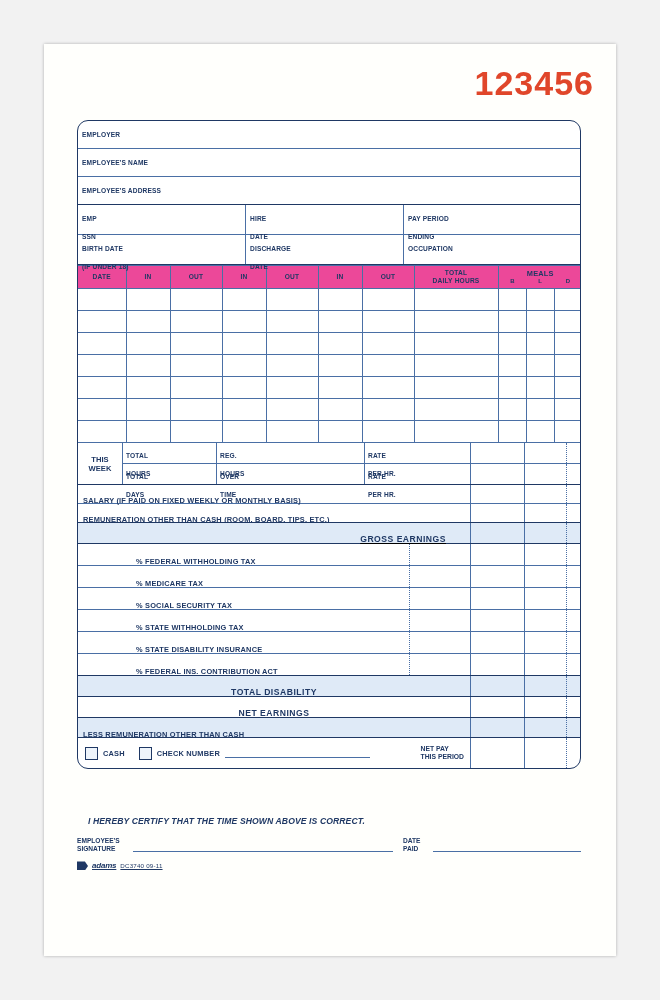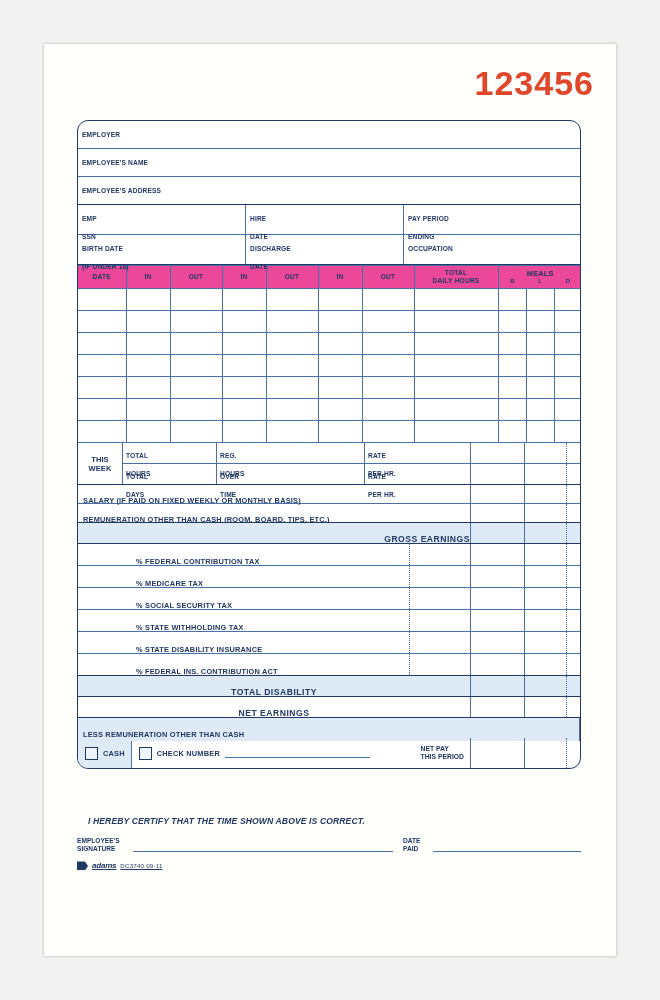--- a/index.html
+++ b/index.html
@@ -89,21 +89,21 @@
   .amt-col2{width:55px;flex:0 0 55px;box-sizing:border-box;position:relative;}
   .dotted{
     position:absolute;top:0;bottom:0;right:13px;width:0;
     border-left:1px dotted #4a6fa5;
   }
   
   .lrow{display:flex;height:19px;border-bottom:1px solid #4a6fa5;box-sizing:border-box;}
   .lrow.thick{border-bottom:1.4px solid #1f3864;}
   .lrow .txt{flex:1;box-sizing:border-box;padding:4px 0 0 5px;border-right:1px solid #4a6fa5;position:relative;}
   .lrow .txt.ctr{text-align:center;padding-left:0;}
-  .lrow .txt.rt{text-align:right;padding-right:0;}
+  .lrow .txt.rt{text-align:right;padding-right:24px;text-decoration:underline;}
   .lbl8{font-size:7.4px;font-weight:bold;color:#1f3864;letter-spacing:.2px;}
   .lbl9{font-size:8.6px;font-weight:bold;color:#1f3864;letter-spacing:.5px;}
   .ded-row{height:22px;}
   .ded-row .txt{padding-top:6px;padding-left:58px;}
   
   .cashrow{display:flex;height:30px;box-sizing:border-box;}
   .cashrow .txt{flex:1;box-sizing:border-box;border-right:1px solid #4a6fa5;position:relative;display:flex;align-items:center;padding-left:7px;}
   .cbx{
     width:13px;height:13px;border:1px solid #1f3864;background:#eef4fb;
     display:inline-block;margin-right:5px;box-sizing:border-box;
@@ -366,21 +366,21 @@
 
       <div class="lrow thick shade" style="height:21px;">
         <div class="txt rt shade" style="padding-top:5px;"><span class="lbl9">GROSS EARNINGS</span></div>
         <div class="amt-col shade"></div>
         <div class="amt-col2 shade">
             <span class="dotted"></span>
           </div>
       </div>
 
       <div class="lrow ded-row">
-        <div class="txt"><span class="lbl8">% FEDERAL CONTRIBUTION TAX</span><span class="dotted" style="right:60px;"></span></div>
+        <div class="txt"><span class="lbl8">% FEDERAL WITHHOLDING TAX</span><span class="dotted" style="right:60px;"></span></div>
         <div class="amt-col"></div>
         <div class="amt-col2">
             <span class="dotted"></span>
           </div>
       </div>
       <div class="lrow ded-row">
         <div class="txt"><span class="lbl8">% MEDICARE TAX</span><span class="dotted" style="right:60px;"></span></div>
         <div class="amt-col"></div>
         <div class="amt-col2">
             <span class="dotted"></span>
@@ -424,21 +424,21 @@
       </div>
 
       <div class="lrow thick" style="height:21px;">
         <div class="txt ctr" style="padding-top:5px;"><span class="lbl9">NET EARNINGS</span></div>
         <div class="amt-col"></div>
         <div class="amt-col2">
             <span class="dotted"></span>
           </div>
       </div>
 
-      <div class="lrow thick shade" style="height:20px;flex-direction:column;">
+      <div class="lrow thick shade" style="height:20px;">
         <div class="txt shade" style="padding-top:5px;"><span class="lbl8">LESS REMUNERATION OTHER THAN CASH</span></div>
         <div class="amt-col shade"></div>
         <div class="amt-col2 shade">
             <span class="dotted"></span>
           </div>
       </div>
 
       <div class="cashrow">
         <div class="txt">
           <span class="cbx"></span>

